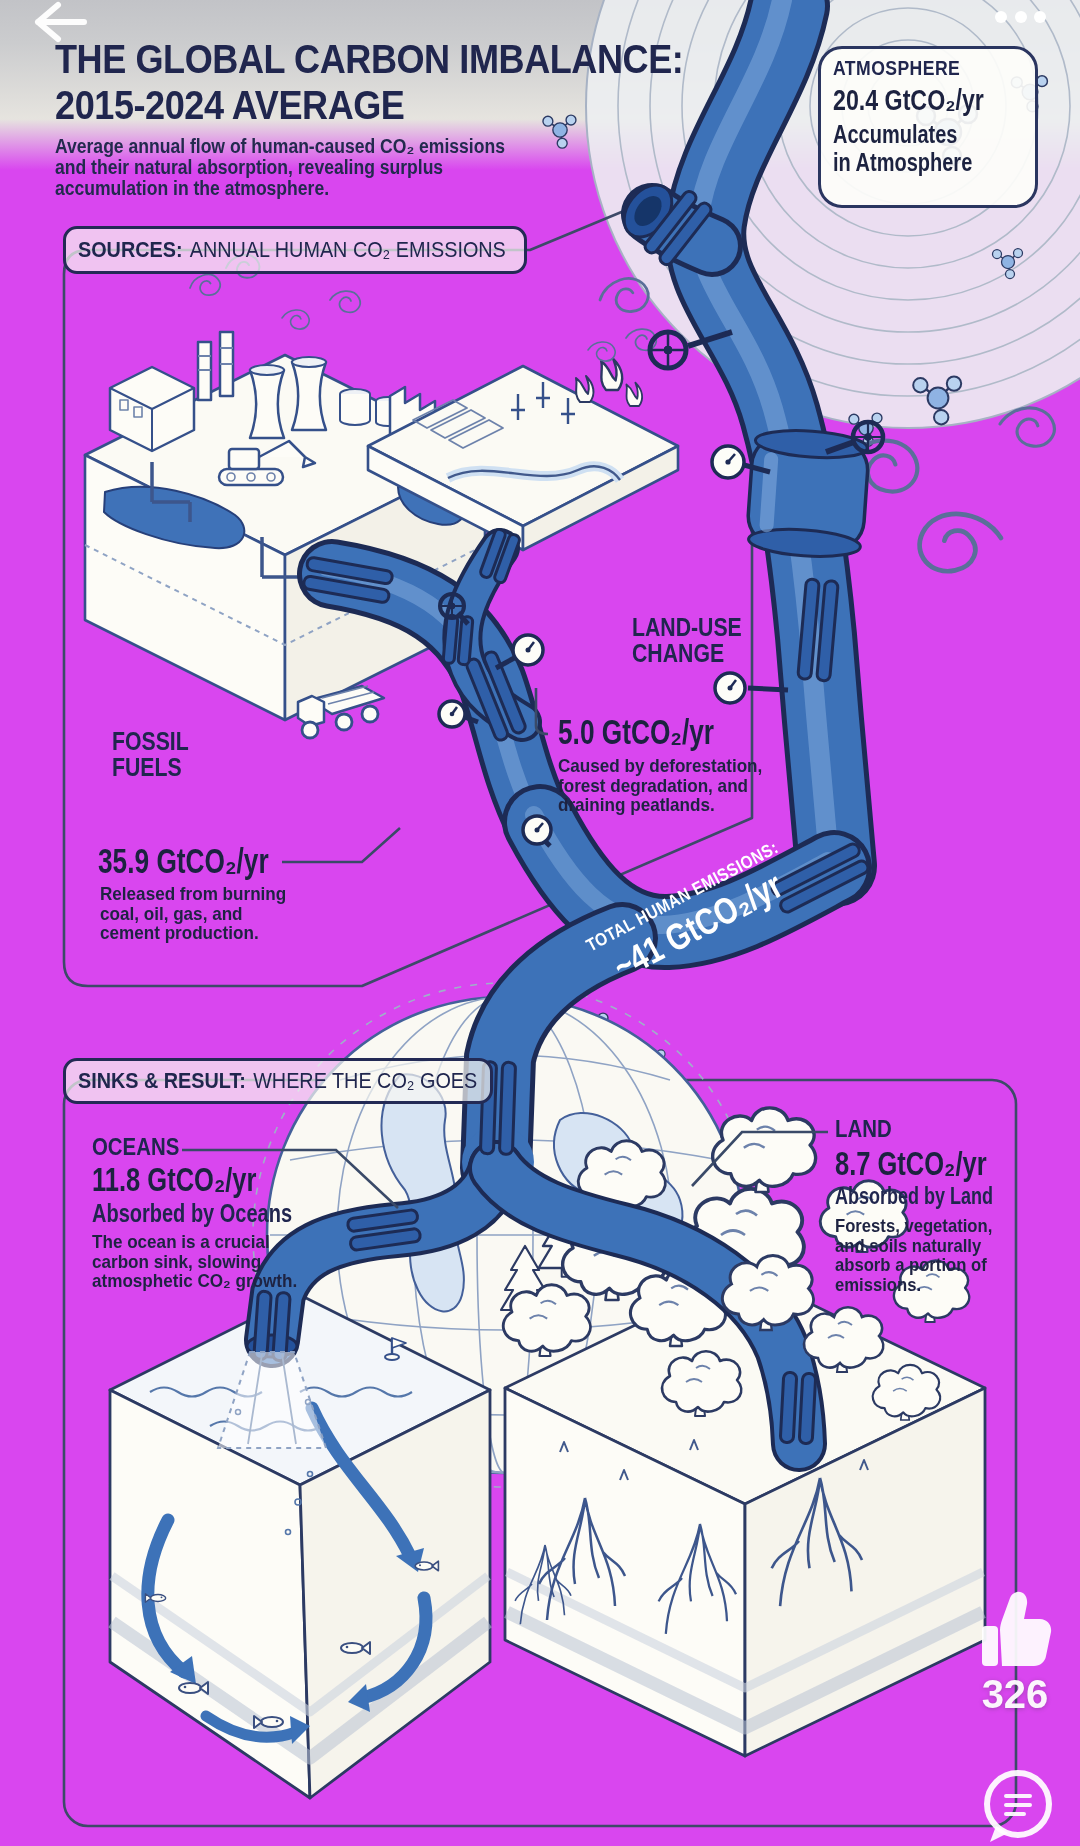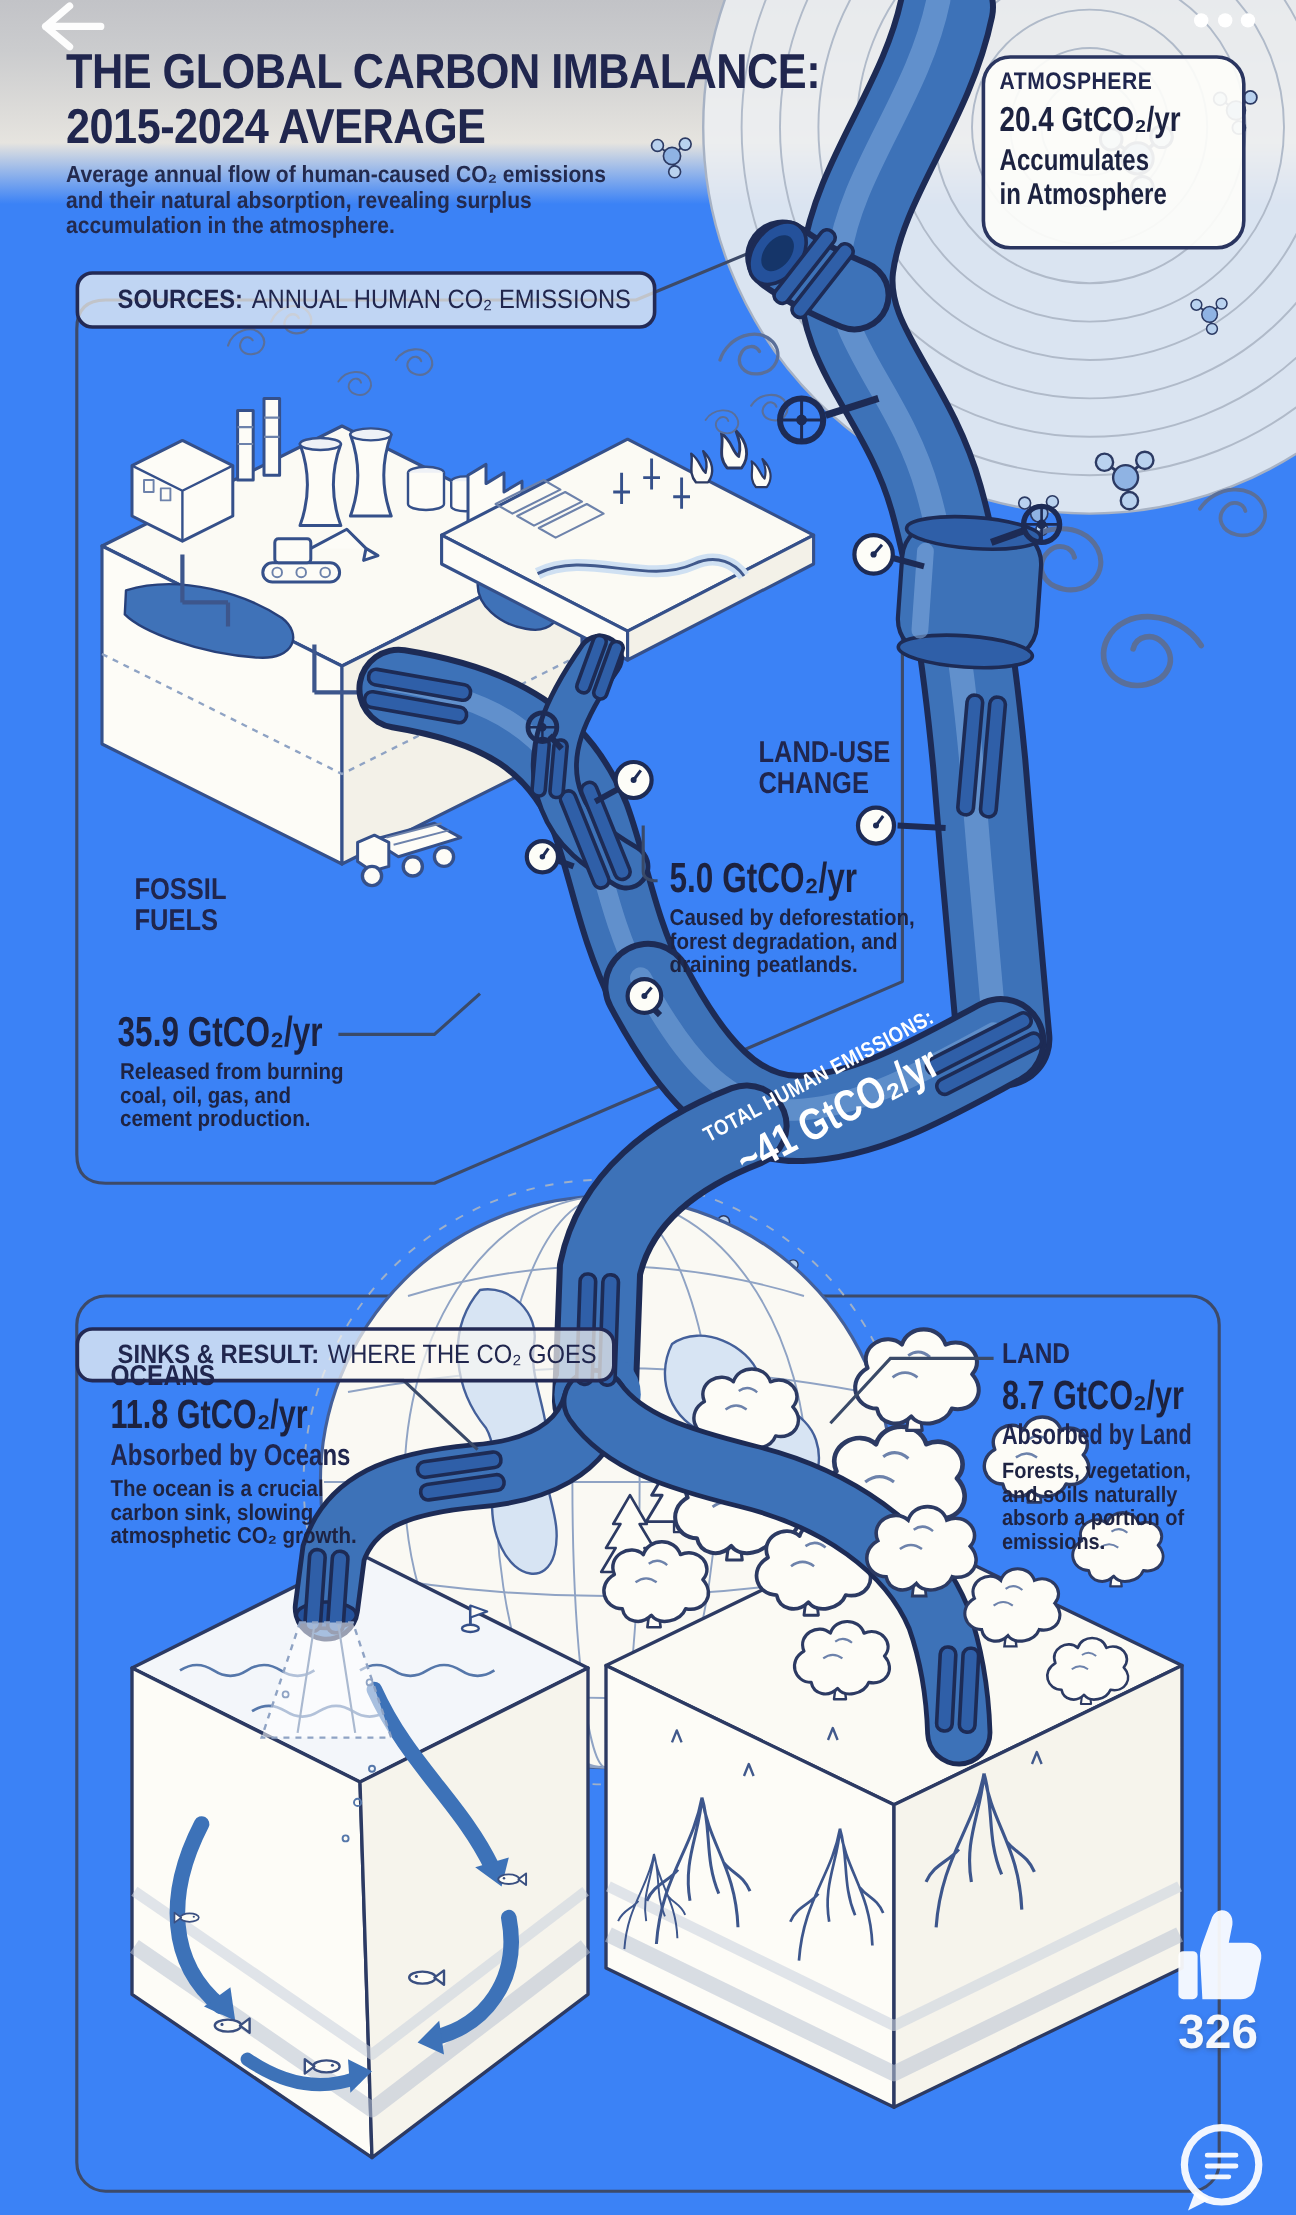--- a/index.html
+++ b/index.html
@@ -1,35 +1,35 @@
 <!DOCTYPE html>
 <html><head>
 <meta charset="utf-8">
 <style>
   html,body{margin:0;padding:0;background:#9a9ba0;}
   .screen{position:relative;width:1080px;height:1846px;overflow:hidden;
-          background:#3b82f6;font-family:"Liberation Sans",sans-serif;}
+          background:#d946ef;font-family:"Liberation Sans",sans-serif;}
   .topGrad{position:absolute;left:0;top:0;width:1080px;height:170px;
            background:linear-gradient(180deg,#c2c3c7 0%,#cbccce 25%,#e6e4df 70%,rgba(246,244,238,0) 100%);}
   .art{position:absolute;left:0;top:0;width:1080px;height:1846px;}
   .t{position:absolute;color:#20264e;line-height:1.04;}
   .pre{white-space:pre-line;}
   .cx75{transform:scaleX(.75);transform-origin:left top;}
   .cx80{transform:scaleX(.80);transform-origin:left top;}
   .cx85{transform:scaleX(.85);transform-origin:left top;}
   .cx88{transform:scaleX(.88);transform-origin:left top;}
   .cx90{transform:scaleX(.90);transform-origin:left top;}
   .title1{left:55px;top:38px;font-size:41px;font-weight:700;letter-spacing:-.5px;}
   .title2{left:55px;top:84px;font-size:41px;font-weight:700;letter-spacing:-.5px;}
   .subtitle{left:55px;top:136px;font-size:19.5px;font-weight:600;line-height:21px;color:#232a4e;}
   .hdrBox{position:absolute;border:3px solid #232a55;border-radius:14px;
-          background:rgba(250,248,242,.7);display:flex;align-items:center;padding-left:32px;
+          background:rgba(250,248,242,.7);display:flex;align-items:center;padding-left:12px;
           font-size:22px;color:#20264e;}
   .srcBox{left:63px;top:226px;width:446px;height:42px;}
-  .snkBox{left:63px;top:1058px;width:412px;height:40px;margin-top:48px;}
+  .snkBox{left:63px;top:1058px;width:412px;height:40px;}
   .hdrIn{display:flex;transform:scaleX(.9);transform-origin:left center;white-space:nowrap;}
   .hdrIn b{font-weight:700;margin-right:8px;}
   .hdrIn span{font-weight:500;}
   .atmBox{position:absolute;left:818px;top:46px;width:190px;min-height:138px;
           border:3.5px solid #2a3560;border-radius:24px;background:rgba(253,253,250,.92);
           padding:8px 12px 10px 12px;}
   .atmLabel{font-size:20px;font-weight:600;letter-spacing:.5px;color:#20264e;}
   .atmValue{font-size:29px;font-weight:700;margin-top:4px;color:#1c2240;}
   .atmNote{font-size:25px;font-weight:700;line-height:28px;margin-top:3px;color:#1c2240;}
   .lbl{font-weight:700;font-size:25px;line-height:26px;}

